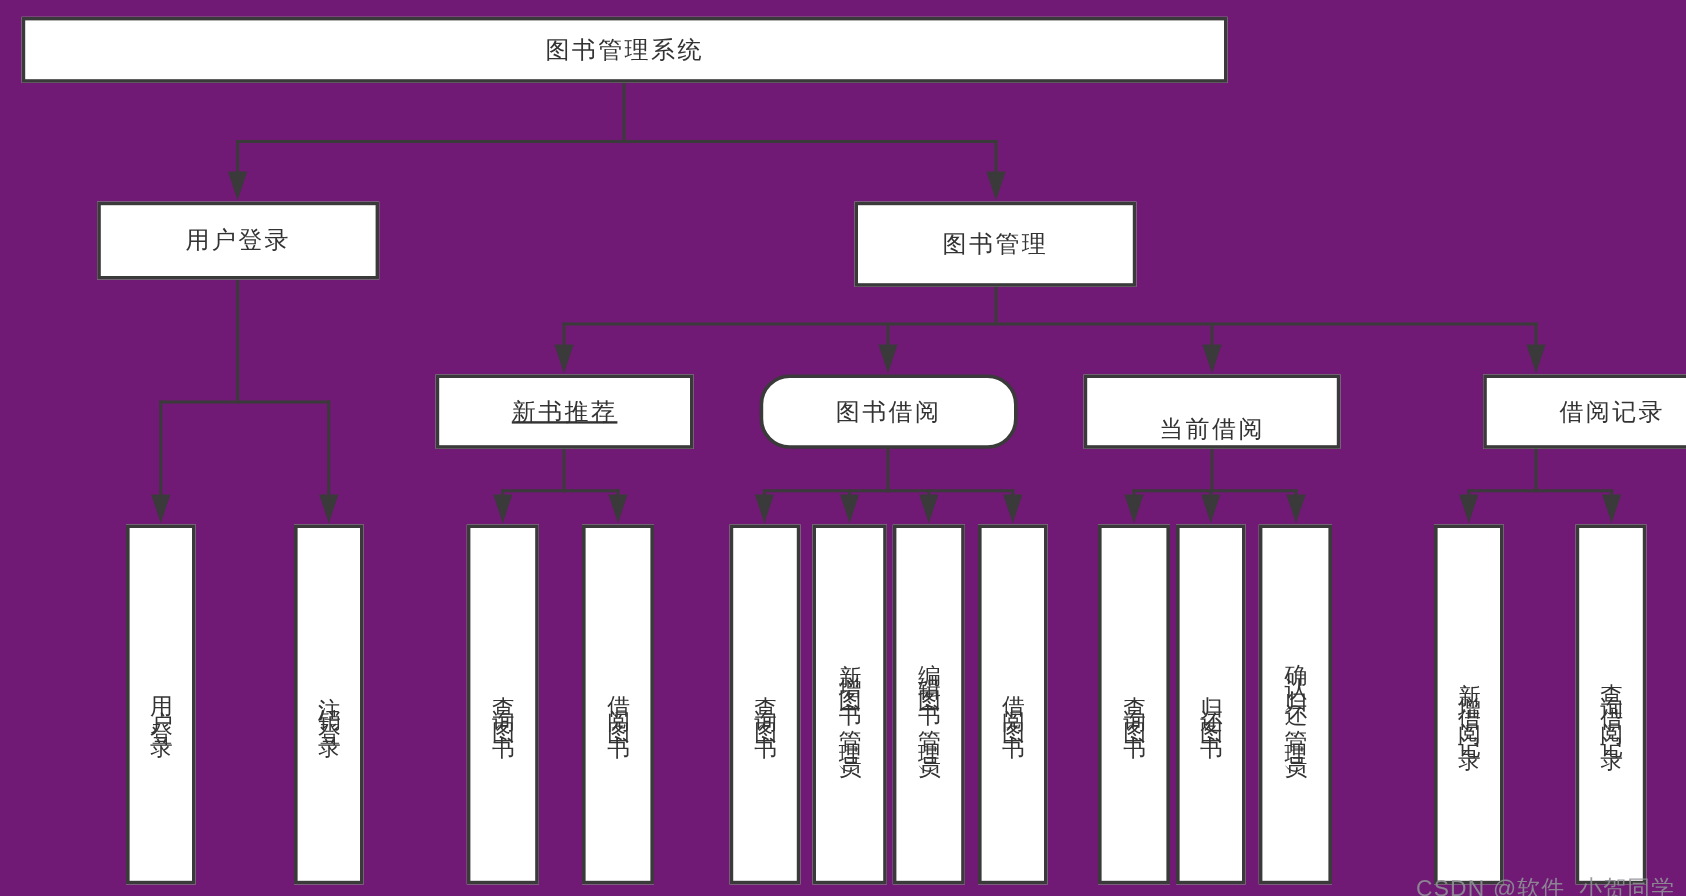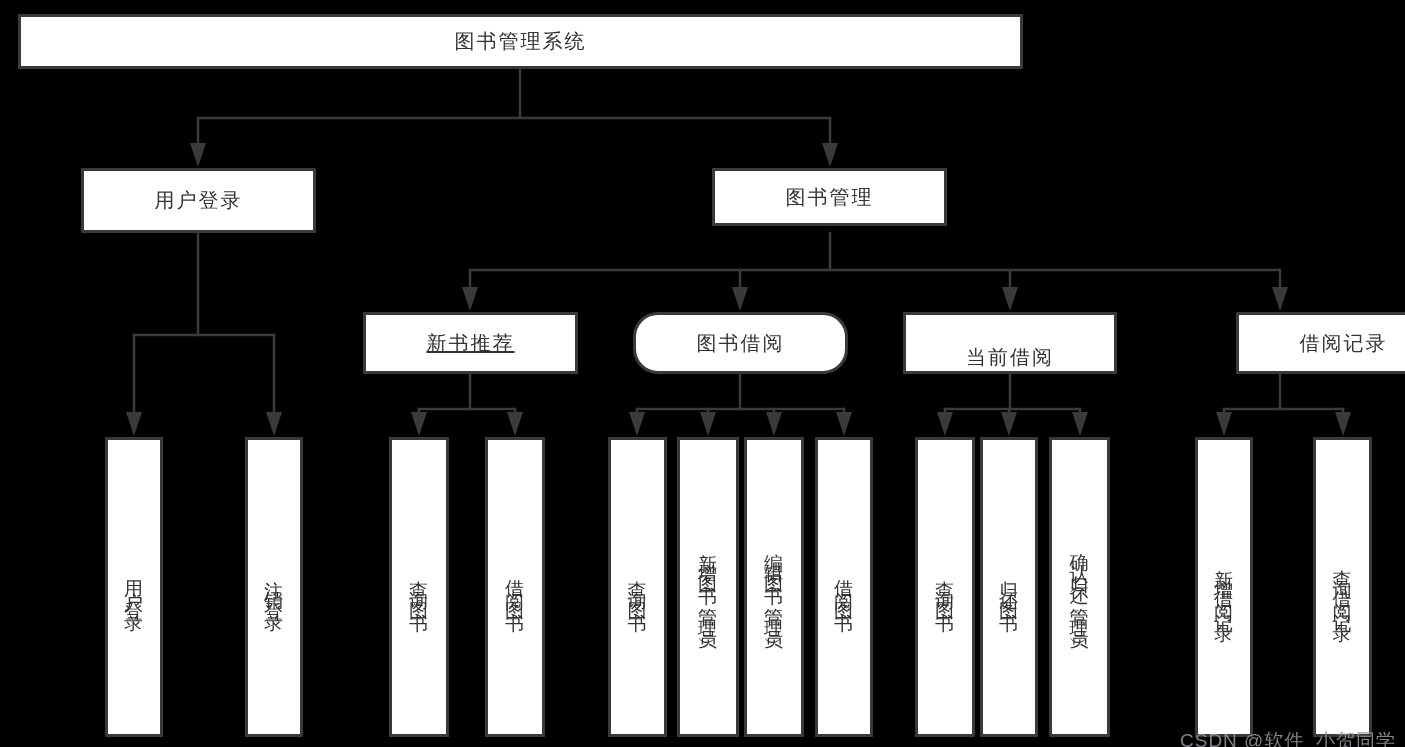--- a/index.html
+++ b/index.html
@@ -1,18 +1,18 @@
 <!DOCTYPE html>
 <html><head>
 <meta charset="utf-8">
 <style>
   html,body { margin:0; padding:0; background:#fff; }
   .stage {
     position:relative; width:1405px; height:747px;
-    background:#000000; overflow:hidden;
+    background:#701a75; overflow:hidden;
     font-family:"Liberation Sans", sans-serif; color:#333333;
   }
   .connectors { position:absolute; left:0; top:0; z-index:1; }
   .box {
     position:absolute; z-index:2; box-sizing:border-box;
     background:#ffffff; border:3px solid #3a3a3a;
     display:flex; align-items:center; justify-content:center;
     text-align:center;
   }
   .hlabel { font-size:20px; letter-spacing:2px; white-space:nowrap; }
@@ -107,21 +107,21 @@
     </g>
   </svg>
 
   <div class="box" style="left:18px; top:14px; width:1005px; height:55px;">
     <span class="hlabel">图书管理系统</span>
   </div>
 
   <div class="box" style="left:81px; top:168px; width:235px; height:65px;">
     <span class="hlabel">用户登录</span>
   </div>
-  <div class="box" style="left:712px; top:168px; width:235px; height:58px;">
+  <div class="box" style="left:712px; top:168px; width:235px; height:71px;">
     <span class="hlabel">图书管理</span>
   </div>
 
   <div class="box" style="left:363px; top:312px; width:215px; height:62px;text-decoration:underline;">
     <span class="hlabel">新书推荐</span>
   </div>
   <div class="box" style="left:633px; top:312px; width:215px; height:62px;border-radius:25px;">
     <span class="hlabel">图书借阅</span>
   </div>
   <div class="box" style="left:903px; top:312px; width:214px; height:62px;align-items:flex-end;">

